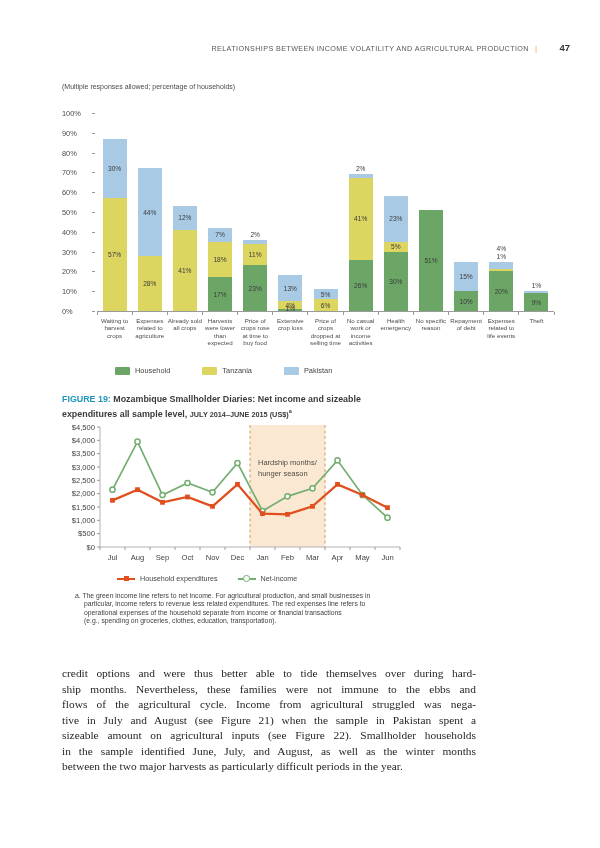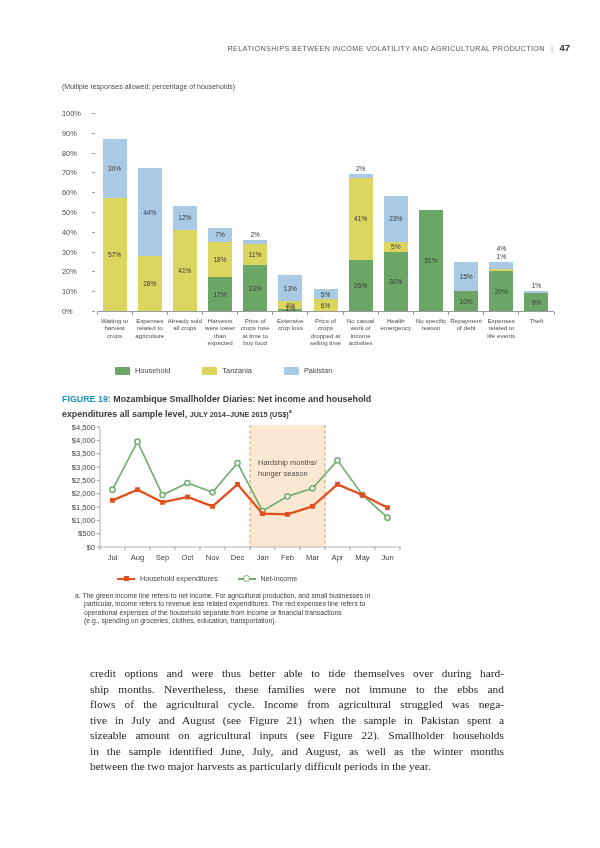--- a/index.html
+++ b/index.html
@@ -3,21 +3,21 @@
 <meta charset="utf-8">
 <style>
   html,body{margin:0;padding:0;background:#ffffff;}
   .page{position:relative;width:600px;height:848px;background:#ffffff;overflow:hidden;
         font-family:"Liberation Sans",sans-serif;}
 
   
   .hdr{position:absolute;top:42px;right:30px;font-size:7.2px;letter-spacing:0.4px;
        color:#57585A;display:flex;align-items:baseline;gap:6px;}
   .hdr .sep{font-size:8px;}
-  .hdr .pg{font-size:9.5px;font-weight:bold;color:#2F3133;letter-spacing:0;}
+  .hdr .pg{font-size:9.5px;font-weight:bold;color:#2F3133;letter-spacing:0;margin-left:16px;}
 
   
   .fig-label{font-weight:bold;}
   .fig-title{font-size:8.9px;font-weight:bold;color:#3A3B3C;line-height:12px;}
   .fig-sub{font-size:7px;color:#4A4A4A;}
   .caps{font-size:7.3px;}
   sup{font-size:5.5px;}
 
   
   .fig18{position:absolute;left:62px;top:83px;width:478px;}
@@ -48,21 +48,21 @@
   .lc-mark .sq{position:absolute;top:1.5px;left:6.5px;width:5px;height:5px;}
   .lc-mark .ci{position:absolute;top:0.5px;left:5.5px;width:4.6px;height:4.6px;border-radius:50%;
                background:#fff;border-style:solid;border-width:1.4px;}
   .footnote{position:absolute;left:13px;top:199px;width:372px;font-size:6.8px;
             line-height:8.3px;color:#3F3F3F;}
   .fn-line{margin-left:9px;}
   .fn-line:first-child{margin-left:0;}
 
   
   .bodytext{position:absolute;left:62px;top:666px;width:414px;
-            font-family:"Liberation Serif",serif;font-size:11.4px;line-height:15.5px;color:#221F1D;margin-left:28px;}
+            font-family:"Liberation Serif",serif;font-size:11.4px;line-height:15.5px;color:#221F1D;}
   .body-line{text-align:justify;text-align-last:justify;}
   .body-line:last-child{text-align-last:left;}
 </style>
 </head>
 <body>
 
 <div class="page">
 
   <div class="hdr">
     <span>RELATIONSHIPS BETWEEN INCOME VOLATILITY AND AGRICULTURAL PRODUCTION</span>
@@ -327,21 +327,21 @@
             <span class="bc-swatch" style="background: rgb(169, 202, 229);"></span>
             <span>Pakistan</span>
           </div>
         </div>
       </div>
   </div>
 
   <div class="fig19">
     <div class="fig-title">
       <span class="fig-label" style="color: rgb(32, 147, 183);">FIGURE 19:</span>
-      <span>Mozambique Smallholder Diaries: Net income and household</span>
+      <span>Mozambique Smallholder Diaries: Net income and sizeable</span>
     </div>
     <div class="fig-title">
       <span>expenditures all sample level,</span>
       <span class="caps">JULY 2014–JUNE 2015 (US$)</span><sup>a</sup>
     </div>
 
     <svg class="lc-svg" id="linechart" width="410" height="146" viewBox="0 0 410 146">
         <rect x="188" y="2" width="75" height="122" fill="#FBE8D3"></rect>
         <line x1="188" y1="2" x2="188" y2="124" stroke="#CE9C60" stroke-width="1" stroke-dasharray="3,2.5"></line>
         <line x1="263" y1="2" x2="263" y2="124" stroke="#CE9C60" stroke-width="1" stroke-dasharray="3,2.5"></line>

